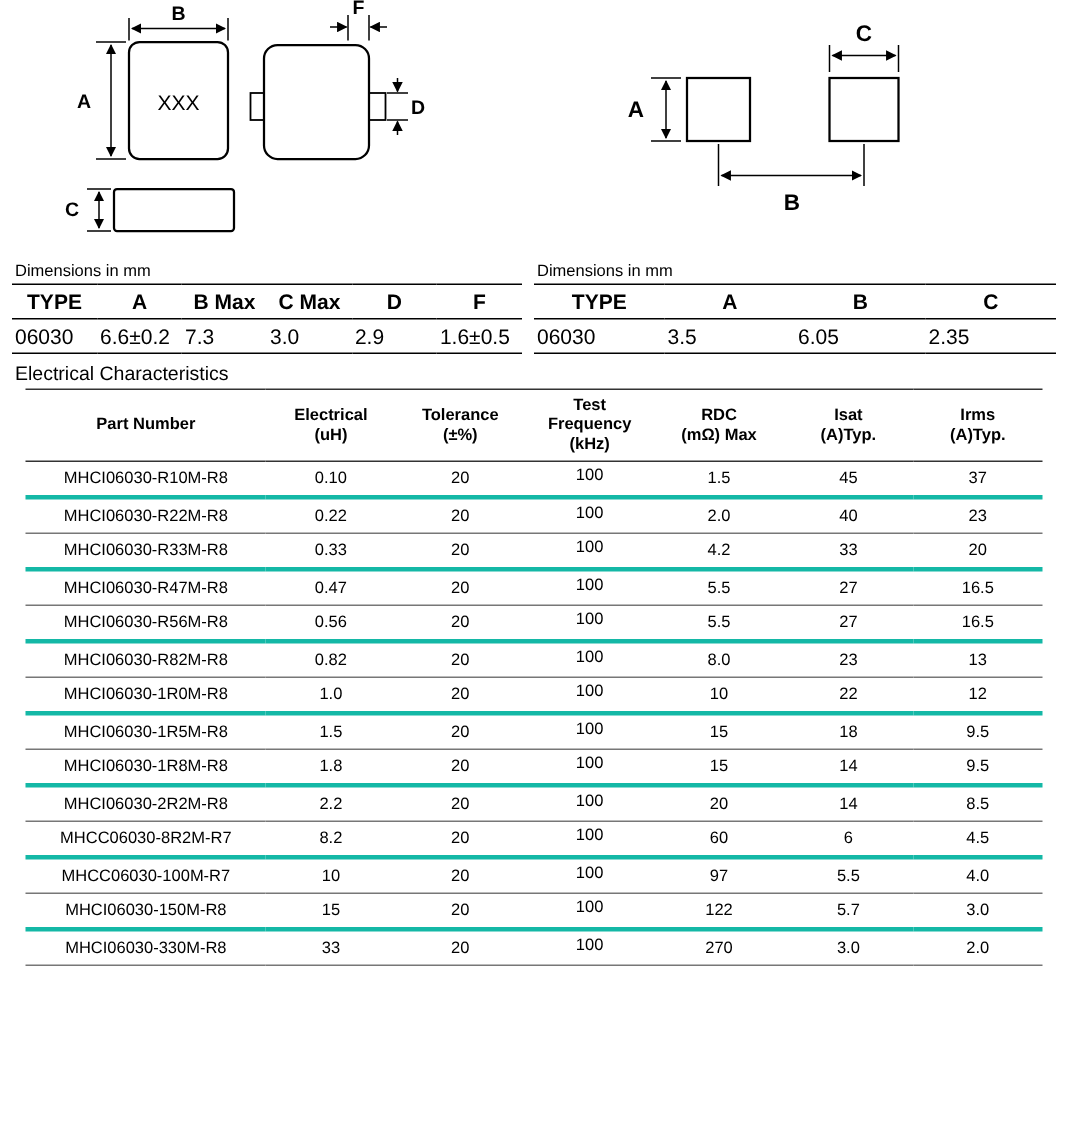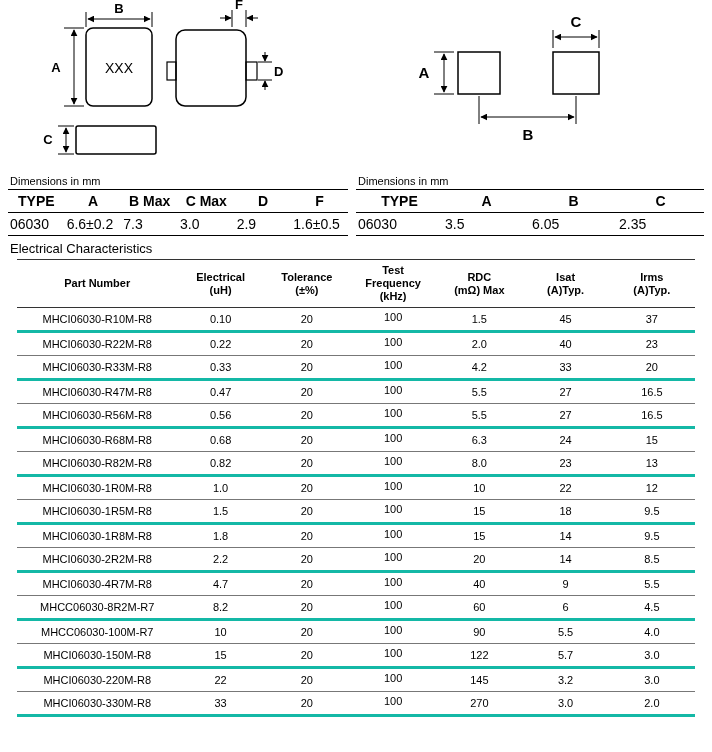--- a/index.html
+++ b/index.html
@@ -262,29 +262,20 @@
       <tr>
         <td>MHCI06030-R56M-R8</td>
         <td>0.56</td>
         <td>20</td>
         <td>100</td>
         <td>5.5</td>
         <td>27</td>
         <td>16.5</td>
       </tr>
       <tr>
-        <td>MHCI06030-R68M-R8</td>
-        <td>0.68</td>
-        <td>20</td>
-        <td>100</td>
-        <td>6.3</td>
-        <td>24</td>
-        <td>15</td>
-      </tr>
-      <tr>
         <td>MHCI06030-R82M-R8</td>
         <td>0.82</td>
         <td>20</td>
         <td>100</td>
         <td>8.0</td>
         <td>23</td>
         <td>13</td>
       </tr>
       <tr>
         <td>MHCI06030-1R0M-R8</td>
@@ -316,65 +307,47 @@
       <tr>
         <td>MHCI06030-2R2M-R8</td>
         <td>2.2</td>
         <td>20</td>
         <td>100</td>
         <td>20</td>
         <td>14</td>
         <td>8.5</td>
       </tr>
       <tr>
-        <td>MHCI06030-4R7M-R8</td>
-        <td>4.7</td>
-        <td>20</td>
-        <td>100</td>
-        <td>40</td>
-        <td>9</td>
-        <td>5.5</td>
-      </tr>
-      <tr>
         <td>MHCC06030-8R2M-R7</td>
         <td>8.2</td>
         <td>20</td>
         <td>100</td>
         <td>60</td>
         <td>6</td>
         <td>4.5</td>
       </tr>
       <tr>
         <td>MHCC06030-100M-R7</td>
         <td>10</td>
         <td>20</td>
         <td>100</td>
-        <td>90</td>
+        <td>97</td>
         <td>5.5</td>
         <td>4.0</td>
       </tr>
       <tr>
         <td>MHCI06030-150M-R8</td>
         <td>15</td>
         <td>20</td>
         <td>100</td>
         <td>122</td>
         <td>5.7</td>
         <td>3.0</td>
       </tr>
       <tr>
-        <td>MHCI06030-220M-R8</td>
-        <td>22</td>
-        <td>20</td>
-        <td>100</td>
-        <td>145</td>
-        <td>3.2</td>
-        <td>3.0</td>
-      </tr>
-      <tr>
         <td>MHCI06030-330M-R8</td>
         <td>33</td>
         <td>20</td>
         <td>100</td>
         <td>270</td>
         <td>3.0</td>
         <td>2.0</td>
       </tr>
     </tbody>
 </table>

